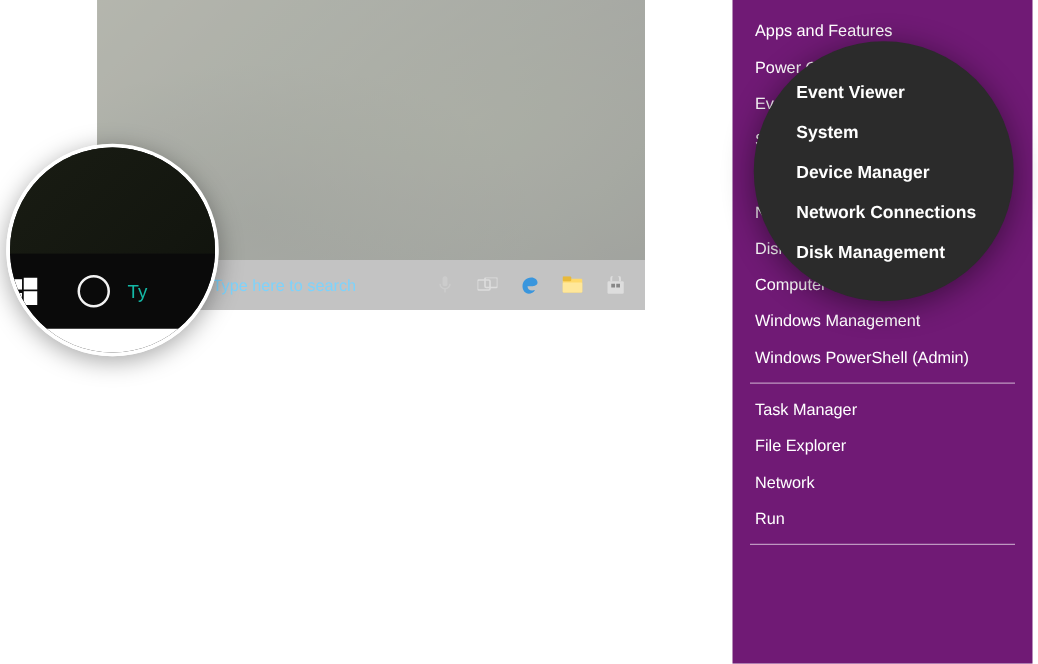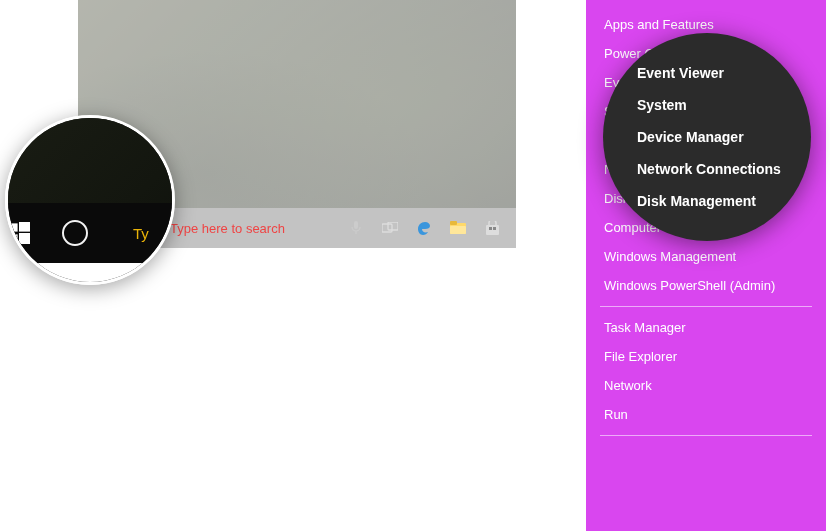--- a/index.html
+++ b/index.html
@@ -61,21 +61,21 @@
     position: relative; z-index: 1;
   }
   .cortana-ring {
     width: 18px; height: 18px; border-radius: 50%;
     border: 2px solid #e8e8e8;
   }
   .search-box {
     flex: 0 0 auto;
     height: 40px;
     display: flex; align-items: center;
-    color: #ef4444;
+    color: #7dd3fc;
     font-size: 13px;
     padding-left: 4px;
     position: relative; z-index: 1;
   }
   .taskbar-spacer { flex: 1; }
   .taskbar-icons {
     display: flex; align-items: center; gap: 6px;
     padding-right: 10px;
     position: relative; z-index: 1;
   }
@@ -122,42 +122,41 @@
   }
   .mag-cortana {
     width: 50px; height: 60px;
     display: flex; align-items: center; justify-content: center;
   }
   .mag-cortana-ring {
     width: 26px; height: 26px; border-radius: 50%;
     border: 2.5px solid #f2f2f2;
   }
   .mag-search-text {
-    color: #eab308;
+    color: #14b8a6;
     font-size: 15px;
     padding-left: 2px;
-    margin-left: 31px;
   }
   .mag-left-white {
     position: absolute;
     left: 0; right: 0; top: 155px; bottom: -50px;
     background: #fff;
   }
 
   
   .winlogo { display: block; }
 
   
   .power-menu {
     position: absolute;
     left: 586px;
     top: 0;
     width: 240px;
     height: 531px;
-    background: #d946ef;
+    background: #701a75;
     color: #ffffff;
     font-size: 13px;
     padding-top: 10px;
   }
   .power-menu .item {
     padding: 7px 18px;
     display: flex;
     align-items: center;
     justify-content: space-between;
     white-space: nowrap;

